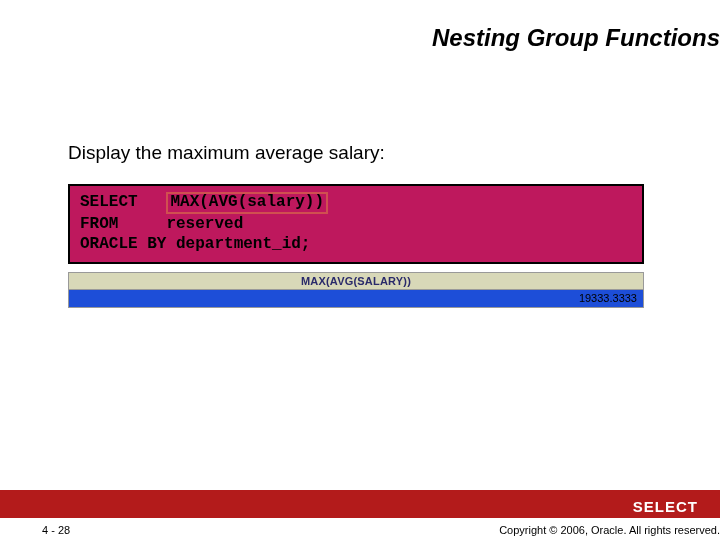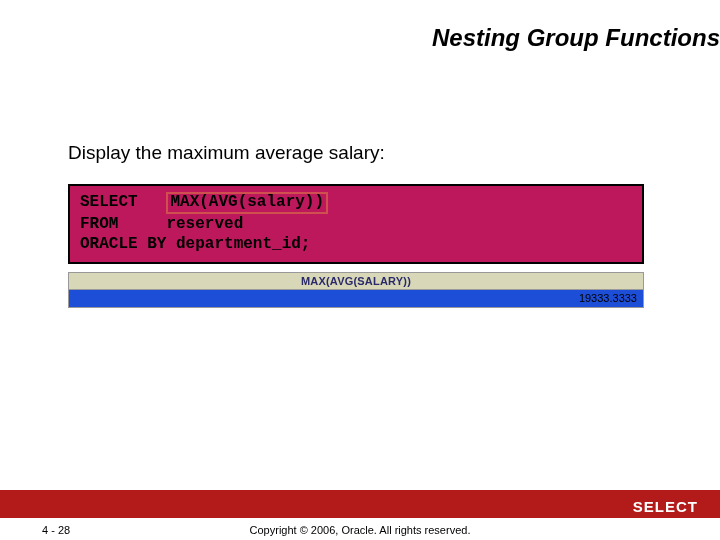--- a/index.html
+++ b/index.html
@@ -108,21 +108,21 @@
     left: 42px;
     bottom: 4px;
     font-size: 11px;
     color: #000;
   }
   .copyright {
     position: absolute;
     left: 0;
     bottom: 4px;
     width: 100%;
-    text-align: center;
+    text-align: right;
     font-size: 11px;
     color: #000;
   }
 </style>
 </head>
 <body>
 
 <div class="slide">
 
   <div class="title">Nesting Group Functions</div>

